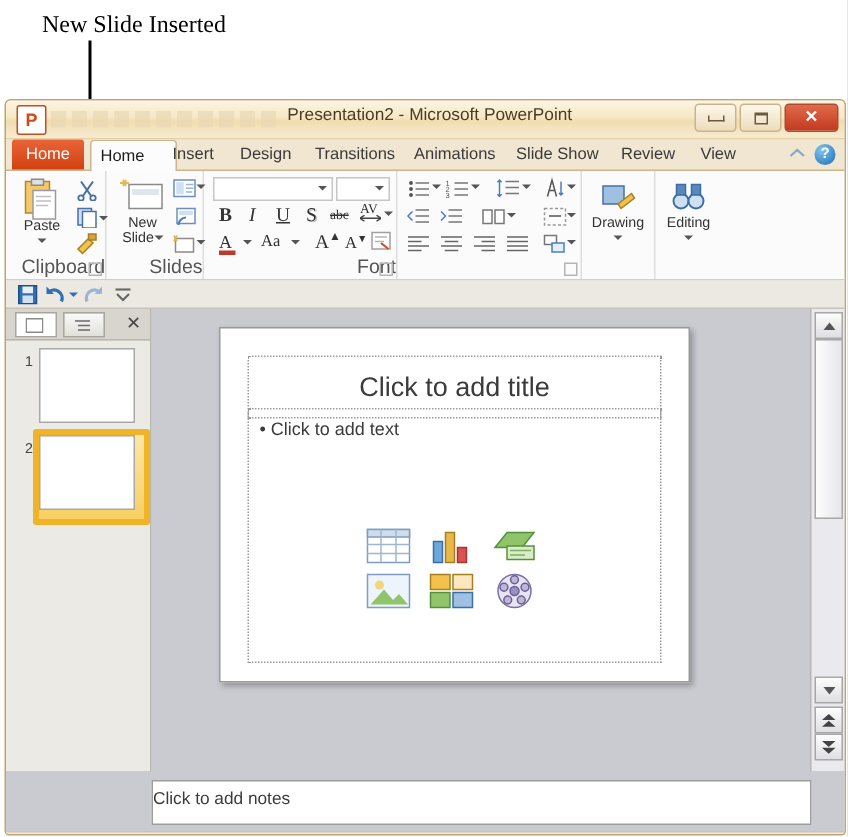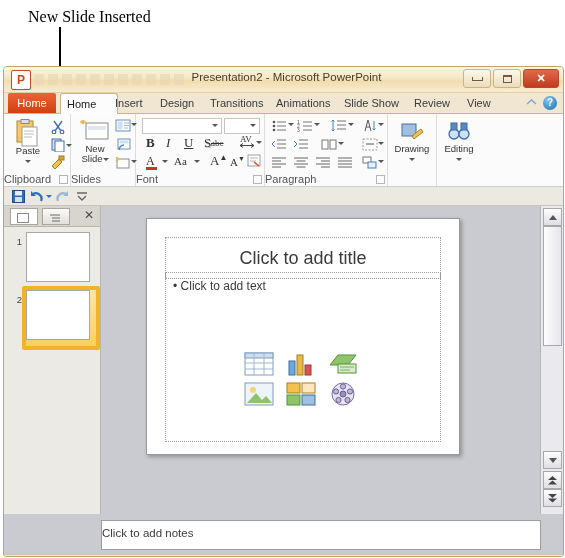--- a/index.html
+++ b/index.html
@@ -60,22 +60,22 @@
   .tab.active{background:#fcfcfc;border:1px solid #c9b68e;border-bottom:0;
     border-radius:3px 3px 0 0;top:0;height:20px;line-height:20px;color:#1d1d1d;}
   .help-ico{position:absolute;right:6px;top:3px;width:14px;height:14px;border-radius:50%;
     background:radial-gradient(circle at 35% 30%,#7fc3f2,#1c6fb0);
     color:#fff;font-size:10px;font-weight:bold;line-height:14px;text-align:center;}
   .min-rib{position:absolute;right:26px;top:5px;width:11px;height:9px;}
 
   
   .ribbon{position:relative;height:72px;background:#fbfbfb;border-bottom:1px solid #cfcfcf;}
   .grp{position:absolute;top:0;height:72px;border-right:1px solid #ddd;}
-  .grp-label{position:absolute;bottom:1px;left:0;right:0;text-align:left;
-    font-size:11px;color:#555;}
+  .grp-label{position:absolute;bottom:1px;left:0;right:0;text-align:right;
+    font-size:13px;color:#555;}
   .grp-dlg{position:absolute;bottom:2px;right:2px;width:7px;height:7px;
     border:1px solid #b5b5b5;}
   .big-btn{position:absolute;text-align:center;font-size:9.5px;color:#333;line-height:1.1;}
   .ic{display:inline-block;vertical-align:middle;}
   .sm-btn{position:absolute;width:16px;height:15px;}
   .caret{display:inline-block;width:0;height:0;border-left:3px solid transparent;
     border-right:3px solid transparent;border-top:3px solid #555;vertical-align:middle;}
   .ftxt{position:absolute;font-family:"Liberation Serif",serif;color:#333;}
   .fbox{position:absolute;border:1px solid #c6c6c6;background:#fff;height:14px;}
 
@@ -245,21 +245,21 @@
           <span class="caret" style="position:absolute;right:3px;top:5px;"></span>
         </div>
         <div class="fbox" style="left:88px;top:4px;width:34px;">
           <span class="caret" style="position:absolute;right:3px;top:5px;"></span>
         </div>
 
         <div class="ftxt" style="left:10px;top:21px;font-size:13px;font-weight:bold;">B</div>
         <div class="ftxt" style="left:30px;top:21px;font-size:13px;font-style:italic;">I</div>
         <div class="ftxt" style="left:48px;top:21px;font-size:13px;text-decoration:underline;">U</div>
         <div class="ftxt" style="left:68px;top:21px;font-size:13px;text-shadow:1px 1px 0 #bbb;">S</div>
-        <div class="ftxt" style="left:75px;top:24px;font-size:9px;text-decoration:line-through;">abc</div>
+        <div class="ftxt" style="left:84px;top:24px;font-size:9px;text-decoration:line-through;">abc</div>
         <div class="ftxt" style="left:104px;top:20px;font-size:9px;">
           <span>AV</span>
           <svg width="14" height="5" viewBox="0 0 14 5" style="display:block;margin-top:-1px;">
             <path d="M0 2.5 H14 M0 2.5 L3 0.5 M0 2.5 L3 4.5 M14 2.5 L11 0.5 M14 2.5 L11 4.5" stroke="#444" fill="none"></path>
           </svg>
         </div>
         <span class="caret" style="position:absolute;left:120px;top:27px;"></span>
 
         <div class="ftxt" style="left:10px;top:40px;font-size:12px;">
           <span>A</span>
@@ -338,21 +338,20 @@
             <path d="M1 3h14M6 6h9M1 9h14M6 12h9" stroke="#666"></path>
           </svg>
         <svg class="sm-btn" style="left:72px;top:41px;" viewBox="0 0 16 15">
             <path d="M1 3h14M1 6h14M1 9h14M1 12h14" stroke="#666"></path>
           </svg>
         <svg class="sm-btn" style="left:97px;top:41px;" viewBox="0 0 16 15">
             <rect x="1" y="2" width="8" height="6" fill="#fff" stroke="#777"></rect>
             <rect x="6" y="7" width="8" height="6" fill="#e6eef7" stroke="#4a7fbf"></rect>
           </svg>
         <span class="caret" style="position:absolute;left:113px;top:46px;"></span>
-        <div class="grp-label">Paragraph</div>
         <div class="grp-dlg"></div>
       </div>
 
       <div class="grp" style="left:384px;width:48px;">
         <div class="big-btn" style="left:4px;top:6px;width:40px;">
           <svg width="26" height="24" viewBox="0 0 26 24" class="ic">
             <rect x="3" y="4" width="14" height="12" fill="#9fc0e0" stroke="#4a6fa5"></rect>
             <path d="M13 16 L22 9 L24 12 L15 19 Z" fill="#f2c14e" stroke="#a5801f"></path>
           </svg>
           <div>Drawing</div>

